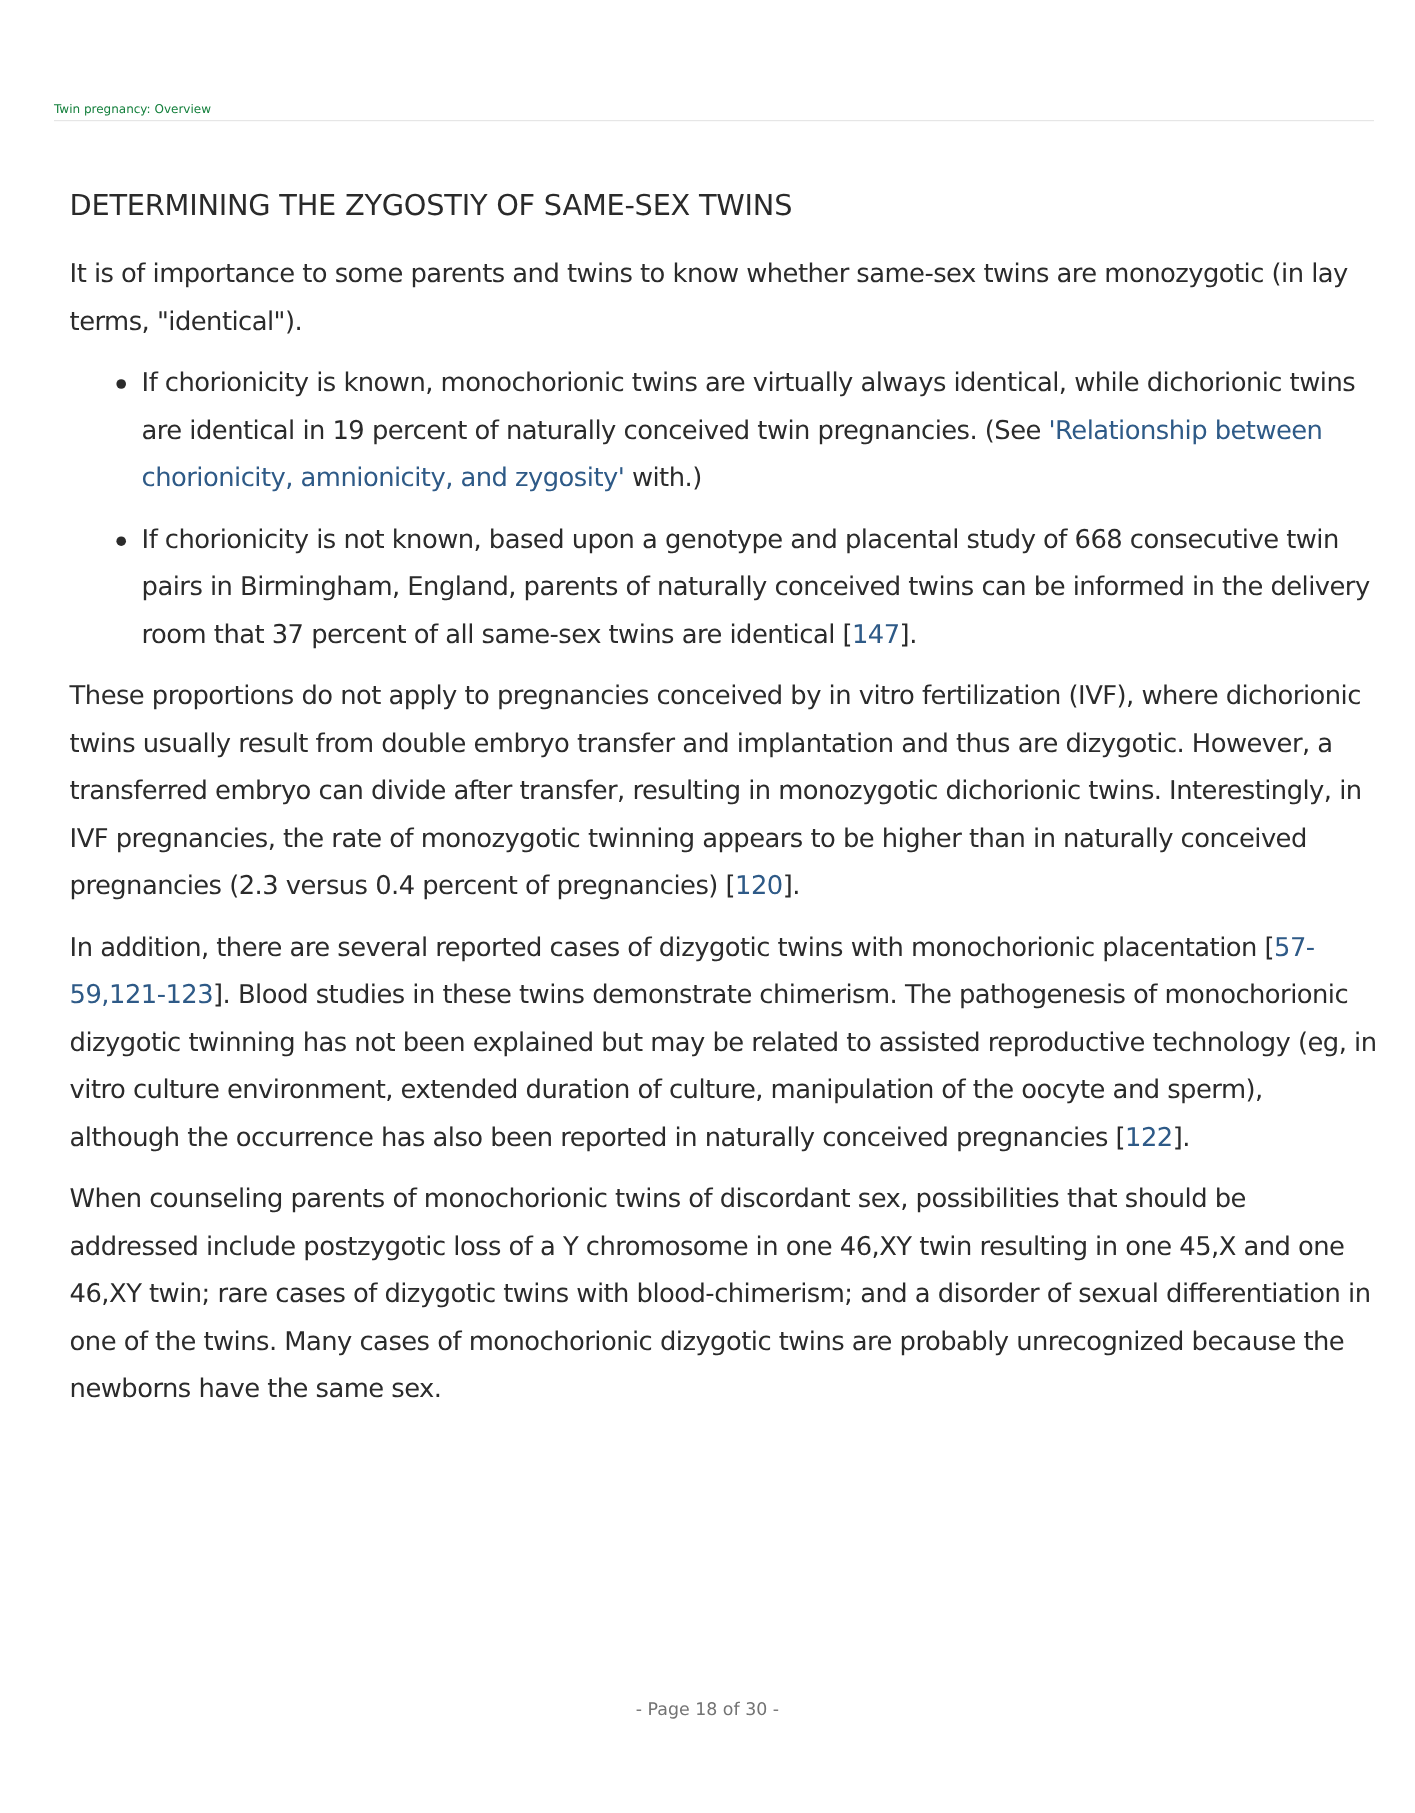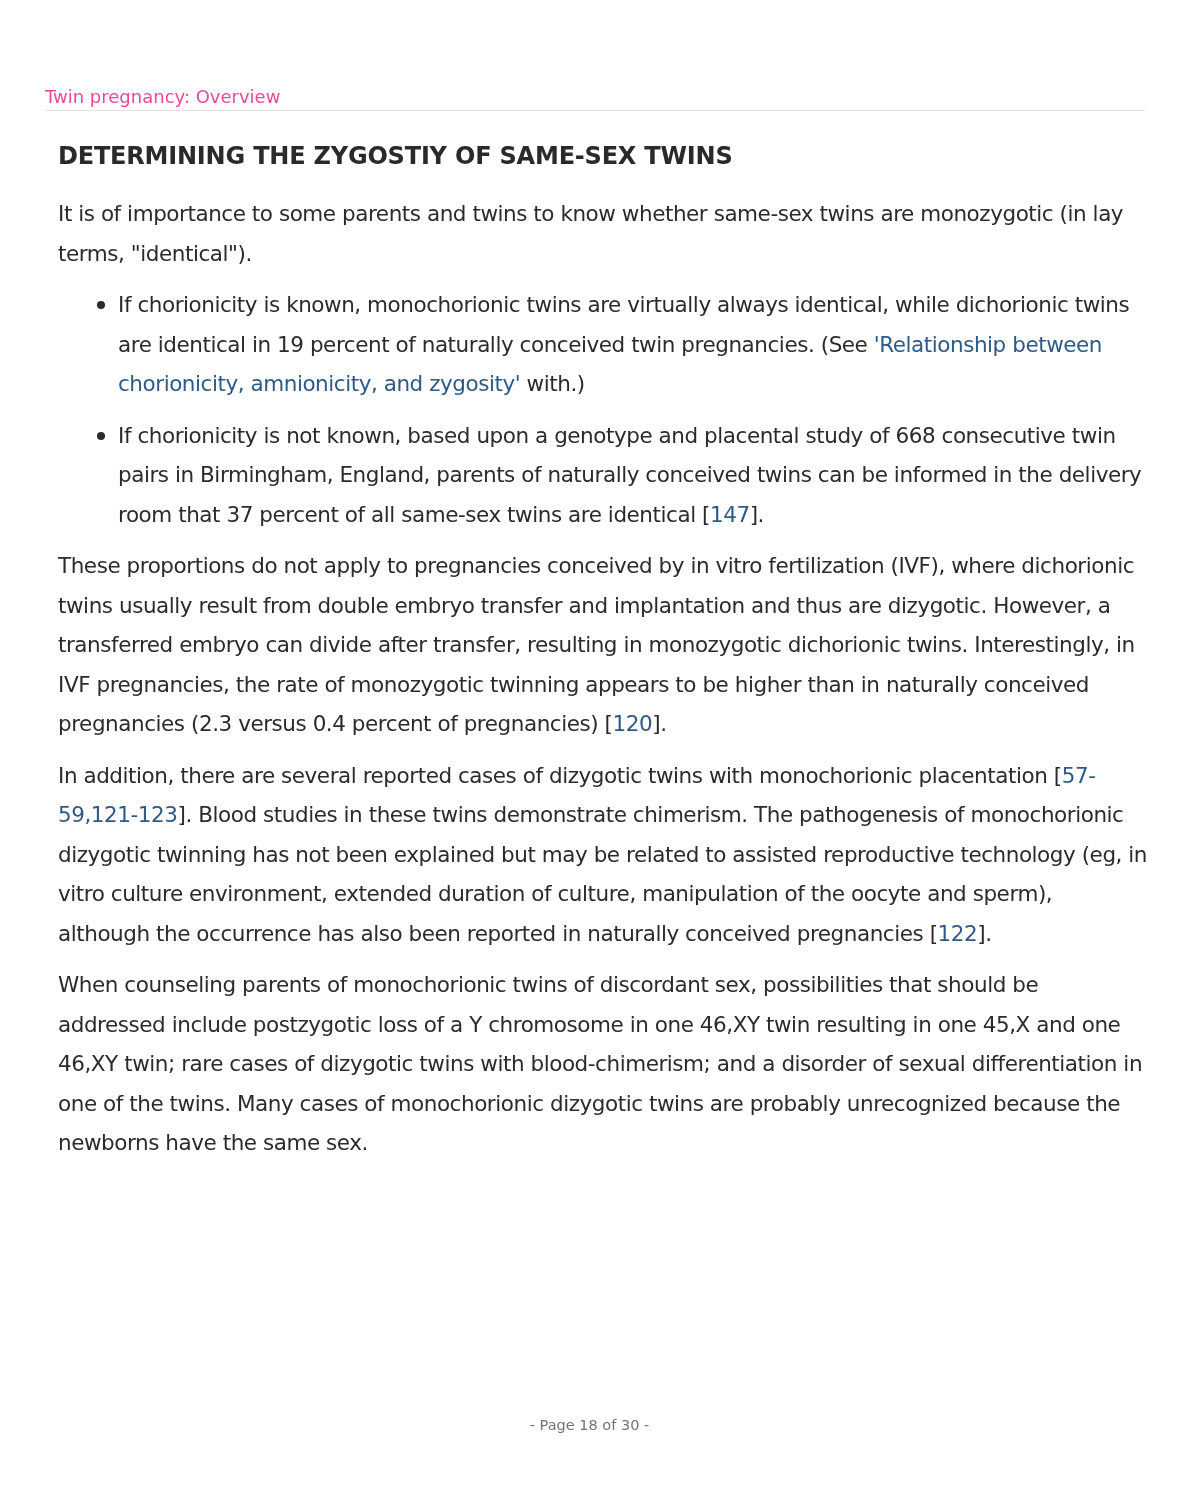--- a/index.html
+++ b/index.html
@@ -2,29 +2,29 @@
 <html><head>
 <meta charset="utf-8">
 <style>
   html, body { margin: 0; padding: 0; background: #ffffff; }
   body {
     width: 1179px; height: 1511px; position: relative; overflow: hidden;
     font-family: "DejaVu Sans", sans-serif; color: #2b2b2b;
   }
   .header {
     position: absolute; left: 45px; top: 86px; width: 1100px;
-    font-size: 18px; color: #ec4899; padding-bottom: 3px;
+    font-size: 10px; color: #15803d; padding-bottom: 3px;
     border-bottom: 1px solid #e6e6e6;
   }
   .content {
     position: absolute; left: 58px; top: 136px; width: 1090px;
   }
   h1 {
-    font-family: "DejaVu Sans", sans-serif; font-weight: bold;
-    font-size: 24px; letter-spacing: -0.2px; color: #2a2a2a; margin: 0 0 18px 0;
+    font-family: "DejaVu Sans", sans-serif; font-weight: normal;
+    font-size: 24px; letter-spacing: -0.2px; color: #2a2a2a; margin: 15px 0 18px 0;
     line-height: 40px;
   }
   p {
     font-size: 21.5px; line-height: 39.5px; margin: 0 0 12px 0; letter-spacing: -0.45px;
   }
   ul { margin: 0 0 12px 0; padding-left: 60px; list-style: none; }
   li {
     font-size: 21.5px; line-height: 39.5px; margin-bottom: 12px; position: relative;
     letter-spacing: -0.45px;
   }

